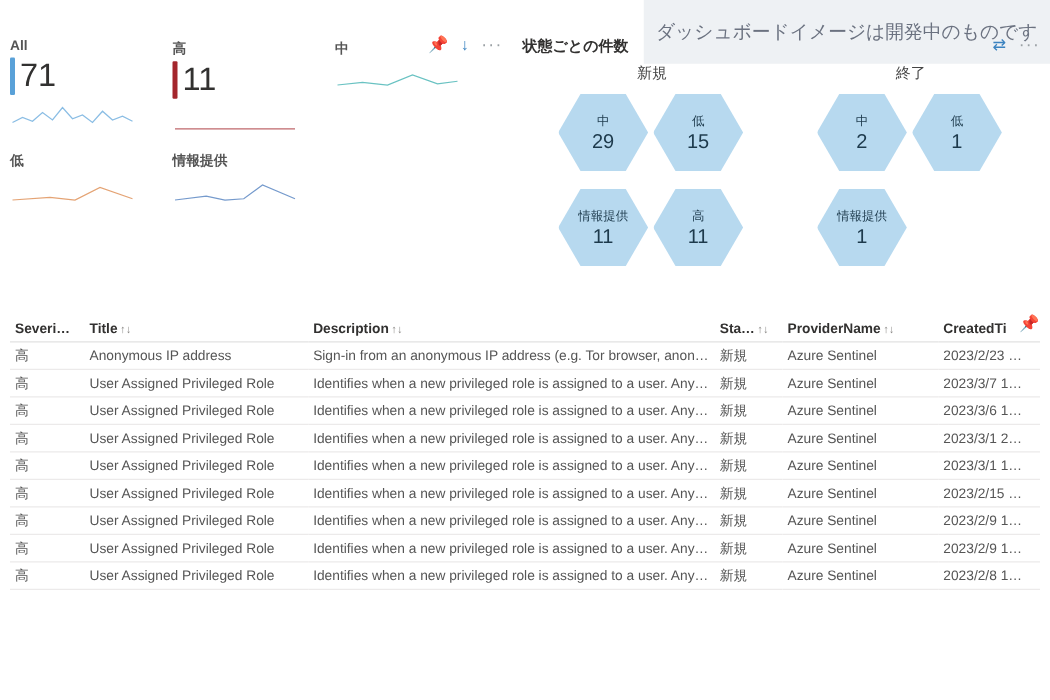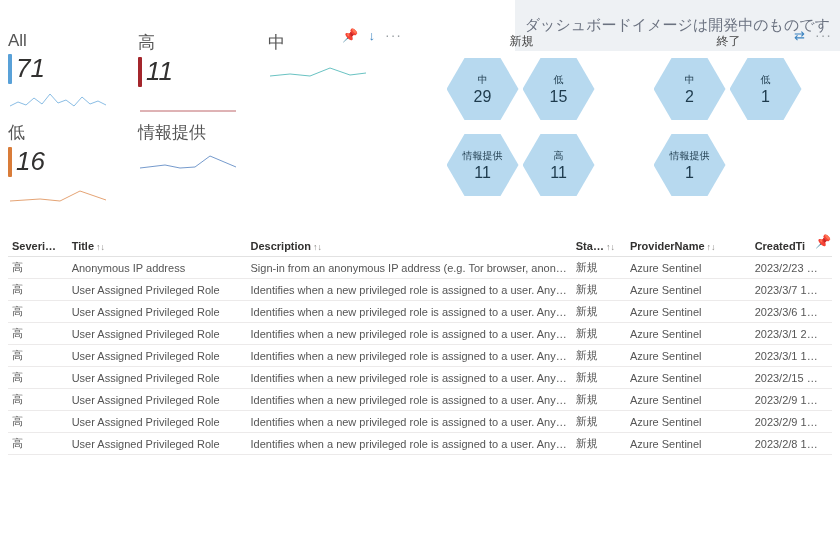--- a/index.html
+++ b/index.html
@@ -41,24 +41,24 @@
     right: 8px; top: 2px;
     display: flex;
     gap: 10px;
     align-items: center;
   }
   .icon-btn { color: #3b83c0; font-size: 13px; cursor: pointer; }
   .ellipsis { color: #9aa0a4; font-size: 14px; letter-spacing: 1px; }
   
   .metrics { display: flex; flex-wrap: wrap; }
   .metric { width: 130px; height: 90px; padding: 2px 0; }
-  .metric .lbl { font-size: 17px; color: #555; margin-bottom: 2px; }
+  .metric .lbl { font-size: 11px; color: #555; margin-bottom: 2px; font-weight: bold; }
   .metric .val-row { display: flex; align-items: center; }
   .metric .bar { width: 4px; height: 30px; border-radius: 1px; margin-right: 4px; }
-  .metric .val { font-size: 26px; font-weight: 300; color: #323130; font-style: italic; }
+  .metric .val { font-size: 26px; font-weight: 300; color: #323130; }
   .spark { width: 100px; height: 22px; display: block; margin-top: 4px; }
   
   .clusters { display: flex; justify-content: space-around; margin-top: 4px; }
   .cluster { text-align: center; }
   .cluster-title { font-size: 12px; color: #444; margin-bottom: 6px; }
   .hex-box { position: relative; width: 170px; height: 160px; }
   .hex {
     position: absolute;
     width: 72px; height: 62px;
     background: #b7d9ef;
@@ -139,38 +139,35 @@
           </svg>
         </div>
         <div class="metric">
           <div class="lbl">中</div>
           <svg class="spark" viewBox="0 0 96 22">
             <path d="M0,18 L20,16 L40,18 L60,10 L80,17 L96,15" fill="none" stroke="#2aa8a8" stroke-width="1" opacity="0.7"></path>
           </svg>
         </div>
         <div class="metric">
           <div class="lbl">低</div>
-          <div class="val-row">
-            <div class="bar" style="background:#d97c39"></div>
-            <div class="val">16</div>
-          </div>
           <svg class="spark" viewBox="0 0 96 22">
             <path d="M0,20 L30,18 L50,20 L70,10 L96,19" fill="none" stroke="#d97c39" stroke-width="1" opacity="0.7"></path>
           </svg>
         </div>
         <div class="metric">
           <div class="lbl">情報提供</div>
           <svg class="spark" viewBox="0 0 96 22">
             <path d="M0,20 L25,17 L40,20 L55,19 L70,8 L96,19" fill="none" stroke="#3b6fb6" stroke-width="1" opacity="0.7"></path>
           </svg>
         </div>
       </div>
   </div>
 
   <div class="panel right">
+    <div class="panel-title">状態ごとの件数</div>
     <div class="panel-actions">
       <span class="icon-btn">⇄</span>
       <span class="ellipsis">···</span>
     </div>
     <div class="clusters" id="clusters">
         <div class="cluster">
           <div class="cluster-title">新規</div>
           <div class="hex-box">
             <div class="hex tl">
               <div class="hlabel">中</div>

